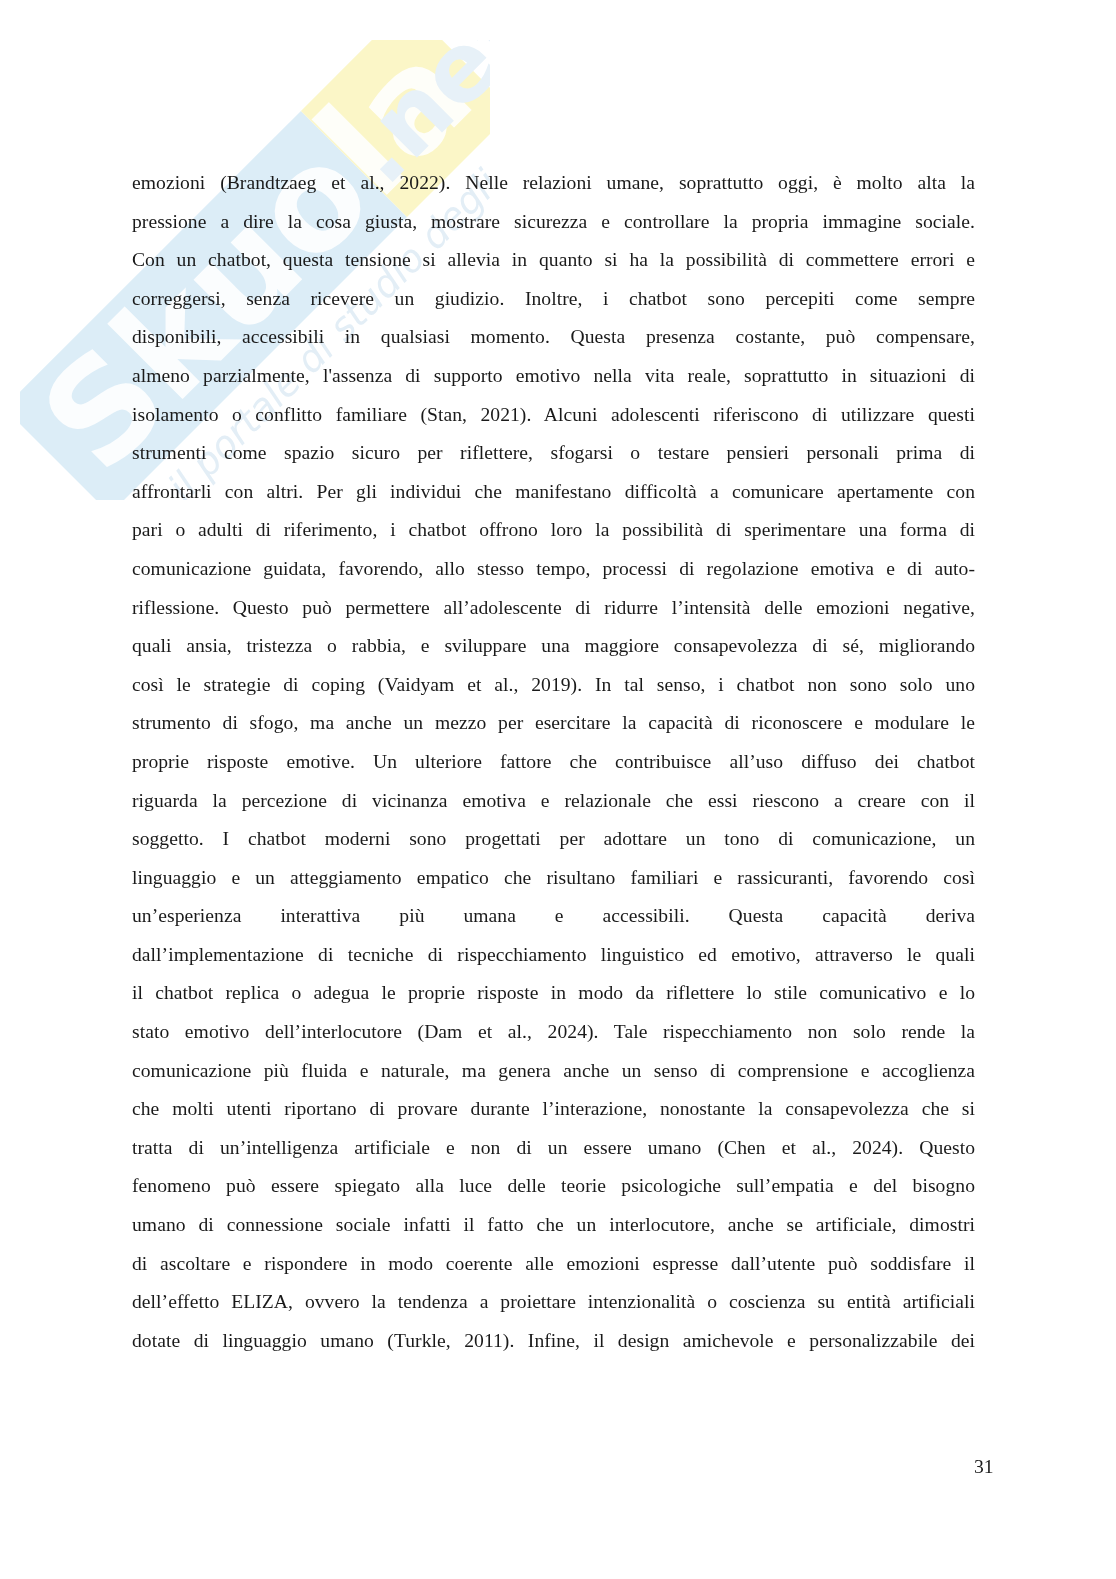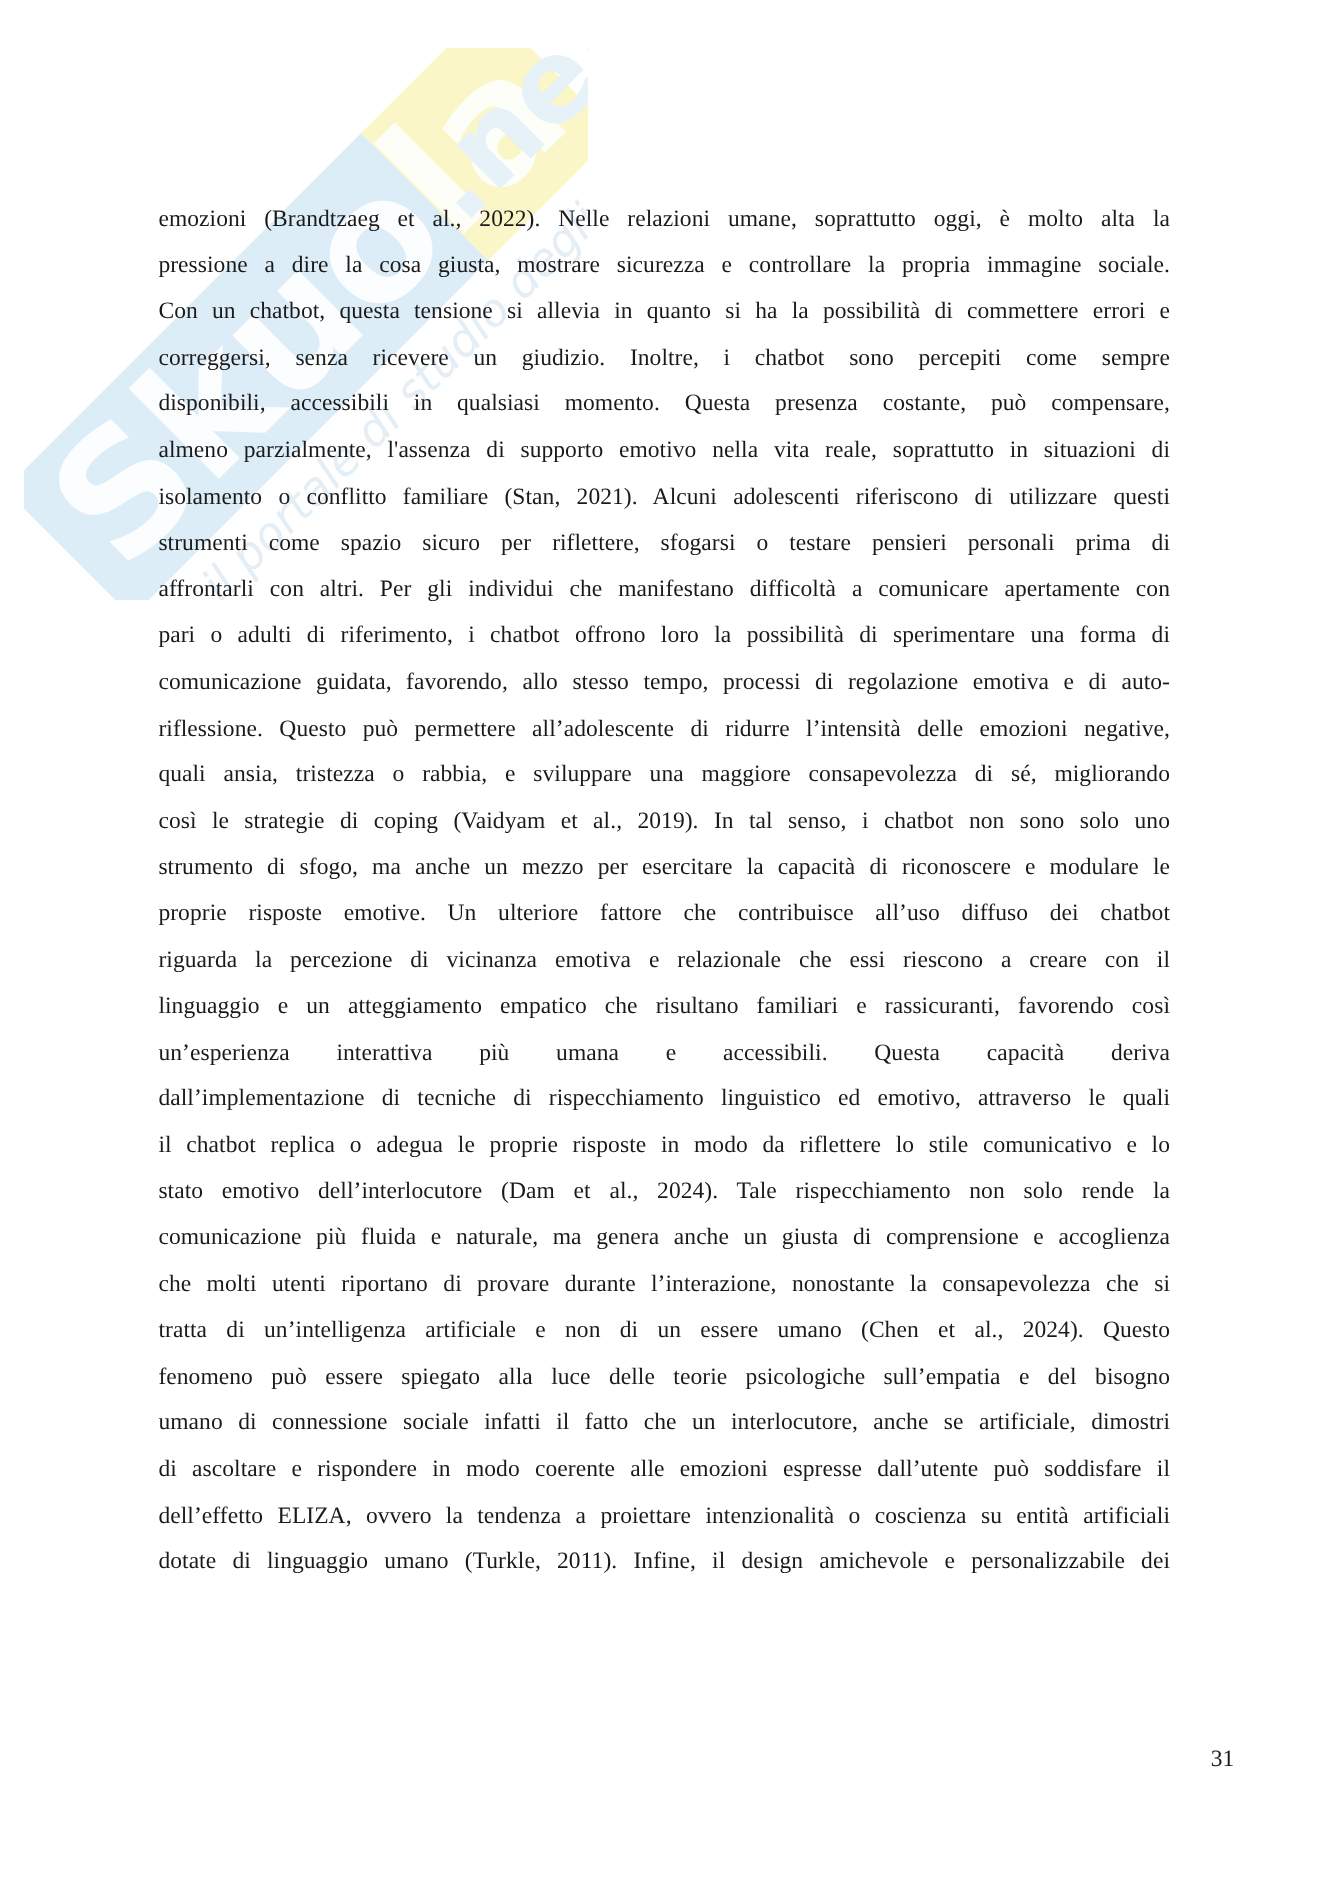--- a/index.html
+++ b/index.html
@@ -46,21 +46,21 @@
       white-space: nowrap;
       text-align: justify;
       text-align-last: justify;
       letter-spacing: 0.05px;
     }
     .line.last {
       text-align-last: justify;
     }
     .page-number {
       position: absolute;
-      left: 1009px;
+      left: 974px;
       top: 1453px;
       font-size: 19.6px;
       line-height: 28px;
       z-index: 1;
     }
   </style>
 </head>
 <body>
 
 <div class="page">
@@ -90,26 +90,27 @@
     <span class="line">strumenti come spazio sicuro per riflettere, sfogarsi o testare pensieri personali prima di</span>
     <span class="line">affrontarli con altri. Per gli individui che manifestano difficoltà a comunicare apertamente con</span>
     <span class="line">pari o adulti di riferimento, i chatbot offrono loro la possibilità di sperimentare una forma di</span>
     <span class="line">comunicazione guidata, favorendo, allo stesso tempo, processi di regolazione emotiva e di auto-</span>
     <span class="line">riflessione. Questo può permettere all’adolescente di ridurre l’intensità delle emozioni negative,</span>
     <span class="line">quali ansia, tristezza o rabbia, e sviluppare una maggiore consapevolezza di sé, migliorando</span>
     <span class="line">così le strategie di coping (Vaidyam et al., 2019). In tal senso, i chatbot non sono solo uno</span>
     <span class="line">strumento di sfogo, ma anche un mezzo per esercitare la capacità di riconoscere e modulare le</span>
     <span class="line">proprie risposte emotive.  Un ulteriore fattore che contribuisce all’uso diffuso dei chatbot</span>
     <span class="line">riguarda la percezione di vicinanza emotiva e relazionale che essi riescono a creare con il</span>
+    <span class="line">soggetto. I chatbot moderni sono progettati per adottare un tono di comunicazione, un</span>
     <span class="line">linguaggio e un atteggiamento empatico che risultano familiari e rassicuranti, favorendo così</span>
     <span class="line">un’esperienza interattiva più umana e accessibili. Questa capacità deriva</span>
     <span class="line">dall’implementazione di tecniche di rispecchiamento linguistico ed emotivo, attraverso le quali</span>
     <span class="line">il chatbot replica o adegua le proprie risposte in modo da riflettere lo stile comunicativo e lo</span>
     <span class="line">stato emotivo dell’interlocutore (Dam et al., 2024). Tale rispecchiamento non solo rende la</span>
-    <span class="line">comunicazione più fluida e naturale, ma genera anche un giusta di comprensione e accoglienza</span>
+    <span class="line">comunicazione più fluida e naturale, ma genera anche un senso di comprensione e accoglienza</span>
     <span class="line">che molti utenti riportano di provare durante l’interazione, nonostante la consapevolezza che si</span>
     <span class="line">tratta di un’intelligenza artificiale e non di un essere umano (Chen et al., 2024). Questo</span>
     <span class="line">fenomeno può essere spiegato alla luce delle teorie psicologiche sull’empatia e del bisogno</span>
     <span class="line">umano di connessione sociale infatti il fatto che un interlocutore, anche se artificiale, dimostri</span>
     <span class="line">di ascoltare e rispondere in modo coerente alle emozioni espresse dall’utente può soddisfare il</span>
     <span class="line">dell’effetto ELIZA, ovvero la tendenza a proiettare intenzionalità o coscienza su entità artificiali</span>
     <span class="line last">dotate di linguaggio umano (Turkle, 2011). Infine, il design amichevole e personalizzabile dei</span>
   </div>
 
   <div class="page-number">31</div>

